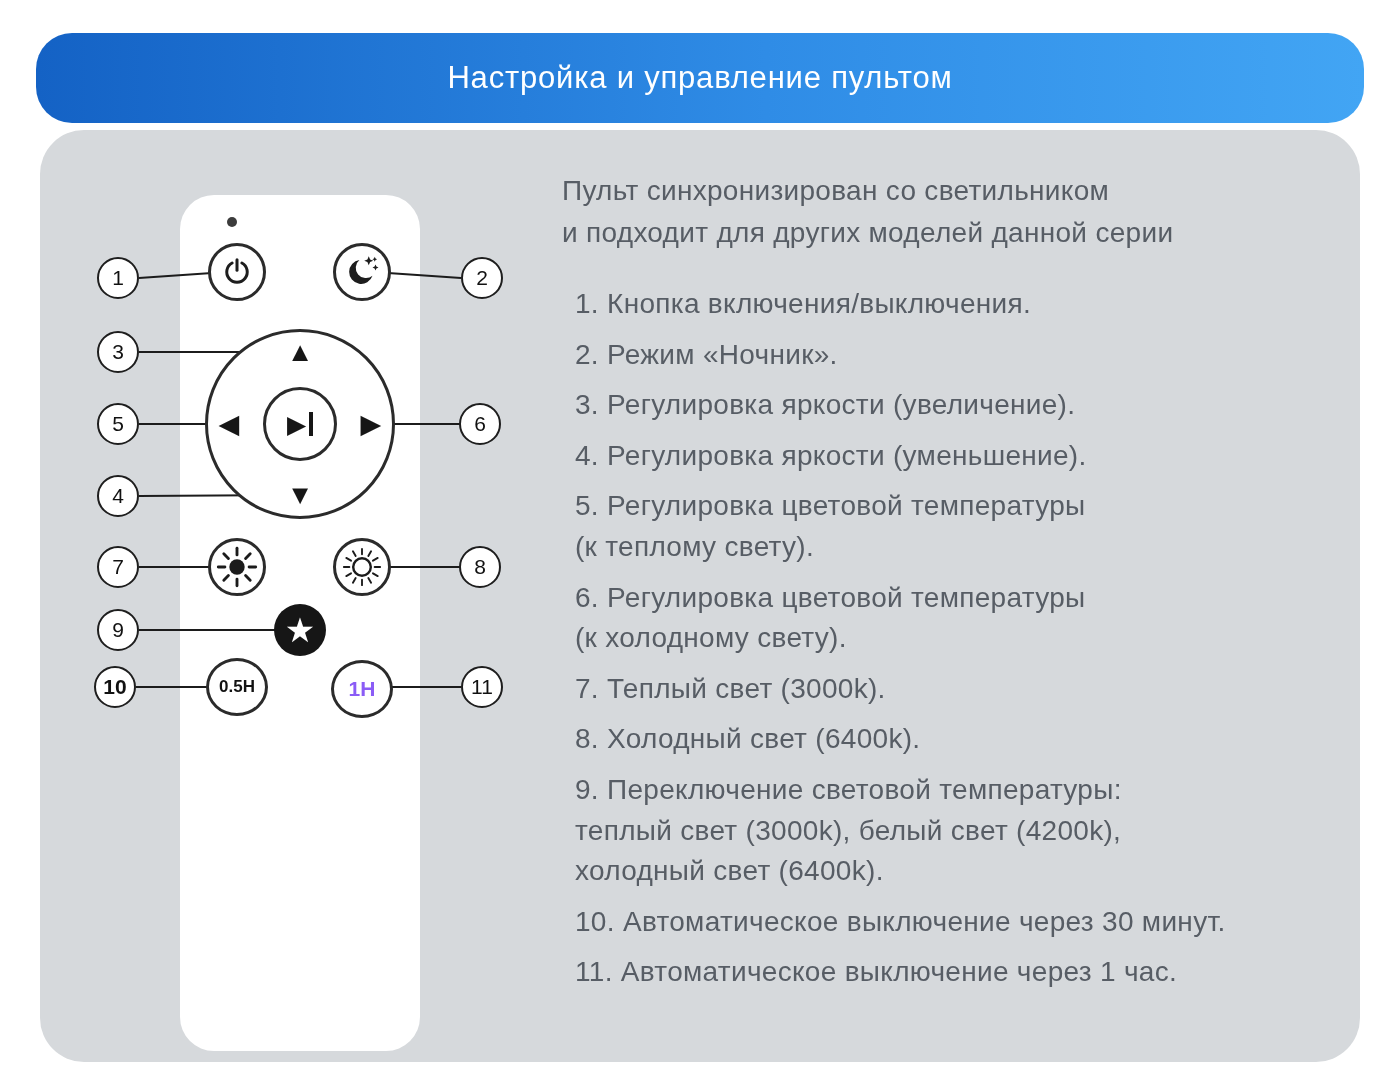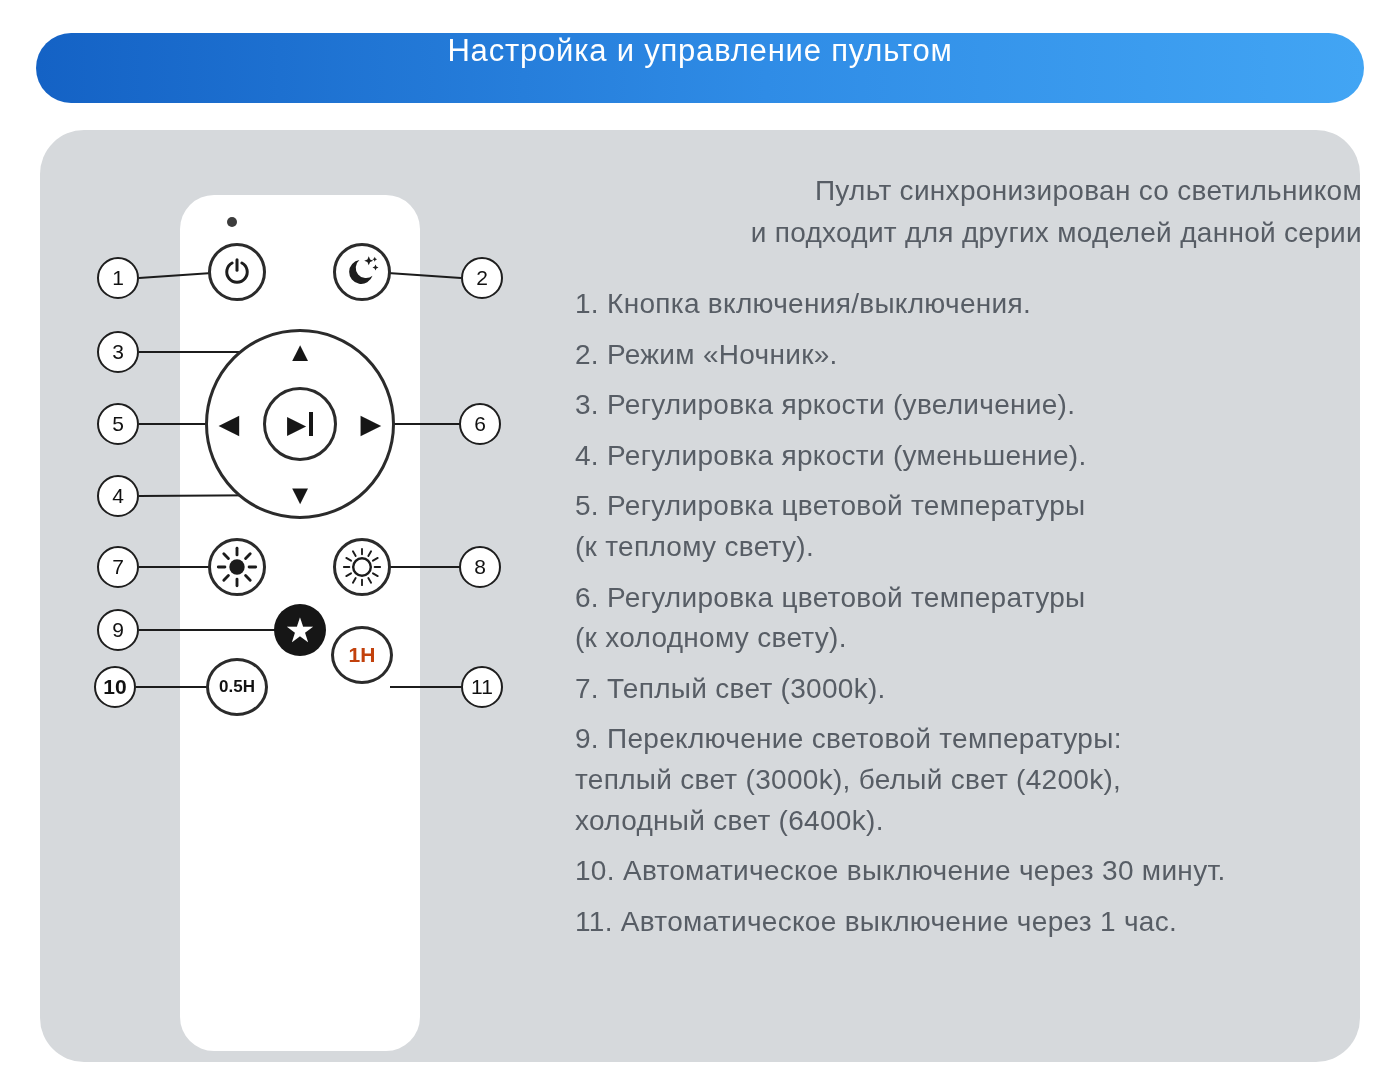--- a/index.html
+++ b/index.html
@@ -2,24 +2,24 @@
 <html><head>
 <meta charset="utf-8">
 <style>
   html,body{margin:0;padding:0;}
   body{
     width:1400px;height:1088px;position:relative;background:#ffffff;
     font-family:"Liberation Sans", sans-serif;overflow:hidden;
   }
   
   .banner{
-    position:absolute;left:36px;top:33px;width:1328px;height:70px;
+    position:absolute;left:36px;top:33px;width:1328px;height:90px;
     border-radius:36px;
     background:linear-gradient(90deg,#1462c5 0%,#2f8ce6 55%,#42a5f4 100%);
-    display:flex;justify-content:center;
+    display:flex;align-items:center;justify-content:center;
     color:#ffffff;font-size:31px;letter-spacing:0.8px;
   }
   
   .panel{
     position:absolute;left:40px;top:130px;width:1320px;height:932px;
     border-radius:44px;background:#d6d9dc;
   }
   .diagram{position:absolute;inset:0;}
   
   .remote{
@@ -37,21 +37,21 @@
     display:flex;align-items:center;justify-content:center;box-sizing:border-box;
   }
   .b-power{left:168px;top:113px;width:58px;height:58px;}
   .b-night{left:293px;top:113px;width:58px;height:58px;}
   .b-dpad{left:165px;top:199px;width:190px;height:190px;}
   .b-center{left:223px;top:257px;width:74px;height:74px;}
   .b-warm{left:168px;top:408px;width:58px;height:58px;}
   .b-cool{left:293px;top:408px;width:58px;height:58px;}
   .b-star{left:234px;top:474px;width:52px;height:52px;background:#161616;border:none;}
   .b-t05{left:166px;top:528px;width:62px;height:58px;font-weight:700;font-size:17px;color:#111;}
-  .b-t1{left:291px;top:496px;width:62px;height:58px;font-weight:700;font-size:21px;color:#c2410c;}
+  .b-t1{left:291px;top:530px;width:62px;height:58px;font-weight:700;font-size:21px;color:#8b5cf6;}
   .tri{
     position:absolute;width:32px;height:32px;display:flex;align-items:center;justify-content:center;
     font-size:27px;line-height:32px;color:#161616;
   }
   .t-up{left:244px;top:206px;}
   .t-down{left:244px;top:349px;}
   .t-left{left:173px;top:278px;}
   .t-right{left:315px;top:278px;}
   .play-wrap{display:flex;align-items:center;gap:3px;}
   .play-wrap .glyph{font-size:25px;color:#161616;line-height:1;}
@@ -68,21 +68,21 @@
   .c3{left:57px;top:201px;}   .c5{left:57px;top:273px;}
   .c6{left:419px;top:273px;}  .c4{left:57px;top:345px;}
   .c7{left:57px;top:416px;}   .c8{left:419px;top:416px;}
   .c9{left:57px;top:479px;}   .c10{left:54px;top:536px;font-weight:bold;}
   .c11{left:421px;top:536px;text-align:right;}
   
   .text-col{
     position:absolute;left:522px;top:40px;width:800px;
     color:#575d65;letter-spacing:0.3px;
   }
-  .intro{font-size:28px;line-height:1.5;margin:0 0 30px;white-space:pre-line;text-align:right;}
+  .intro{font-size:28px;line-height:1.5;margin:0 0 30px;white-space:pre-line;}
   .item{font-size:28px;line-height:1.45;margin:0 13px 10px;white-space:pre-line;}
 </style>
 </head>
 <body>
 
 <div class="banner">
   <span>Настройка и управление пультом</span>
 </div>
 
 <div class="panel">
@@ -224,20 +224,21 @@
 и подходит для других моделей данной серии</p>
     <p class="item">1. Кнопка включения/выключения.</p>
     <p class="item">2. Режим «Ночник».</p>
     <p class="item">3. Регулировка яркости (увеличение).</p>
     <p class="item">4. Регулировка яркости (уменьшение).</p>
     <p class="item">5. Регулировка цветовой температуры
 (к теплому свету).</p>
     <p class="item">6. Регулировка цветовой температуры
 (к холодному свету).</p>
     <p class="item">7. Теплый свет (3000k).</p>
+    <p class="item">8. Холодный свет (6400k).</p>
     <p class="item">9. Переключение световой температуры:
 теплый свет (3000k), белый свет (4200k),
 холодный свет (6400k).</p>
     <p class="item">10. Автоматическое выключение через 30 минут.</p>
     <p class="item">11. Автоматическое выключение через 1 час.</p>
   </div>
 
 </div>
 
 </body></html>

